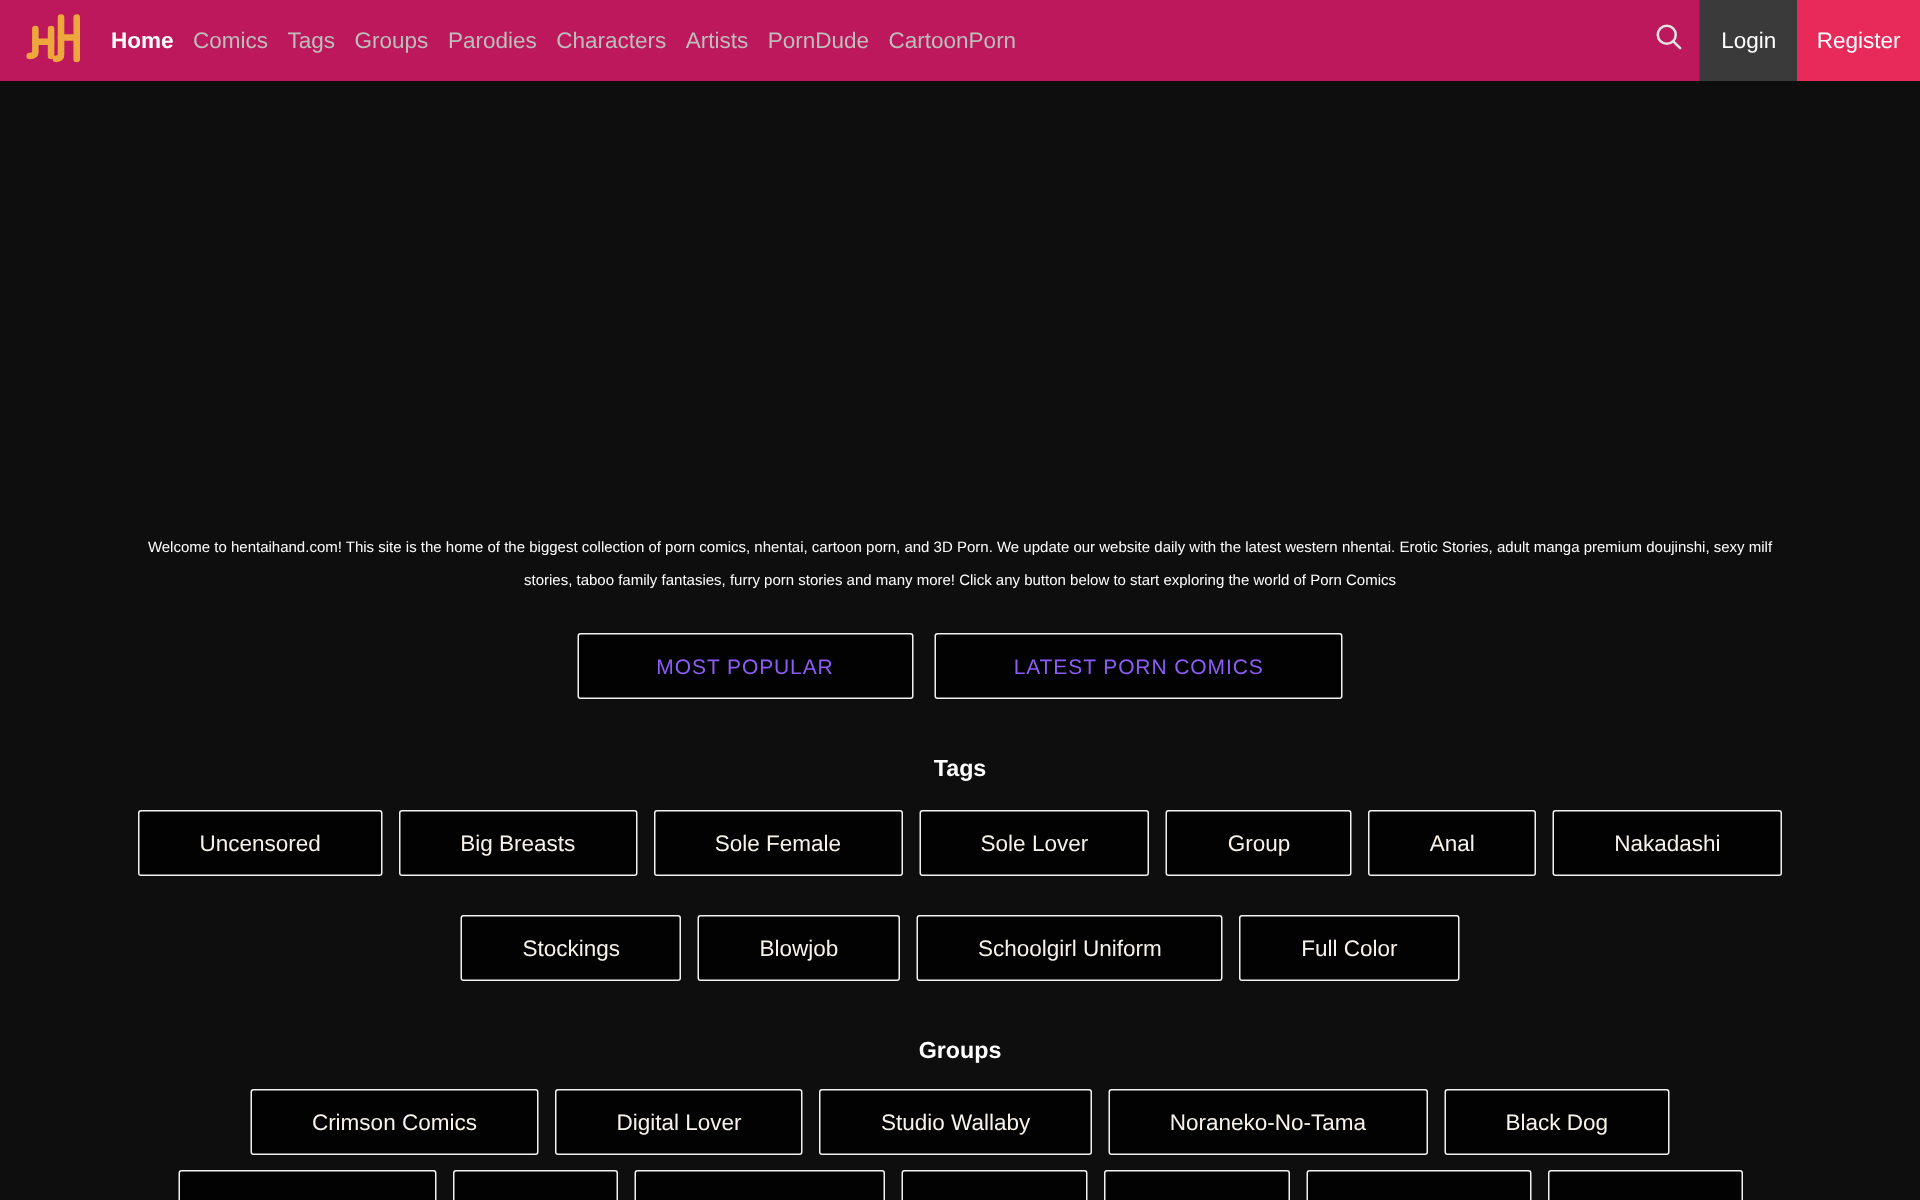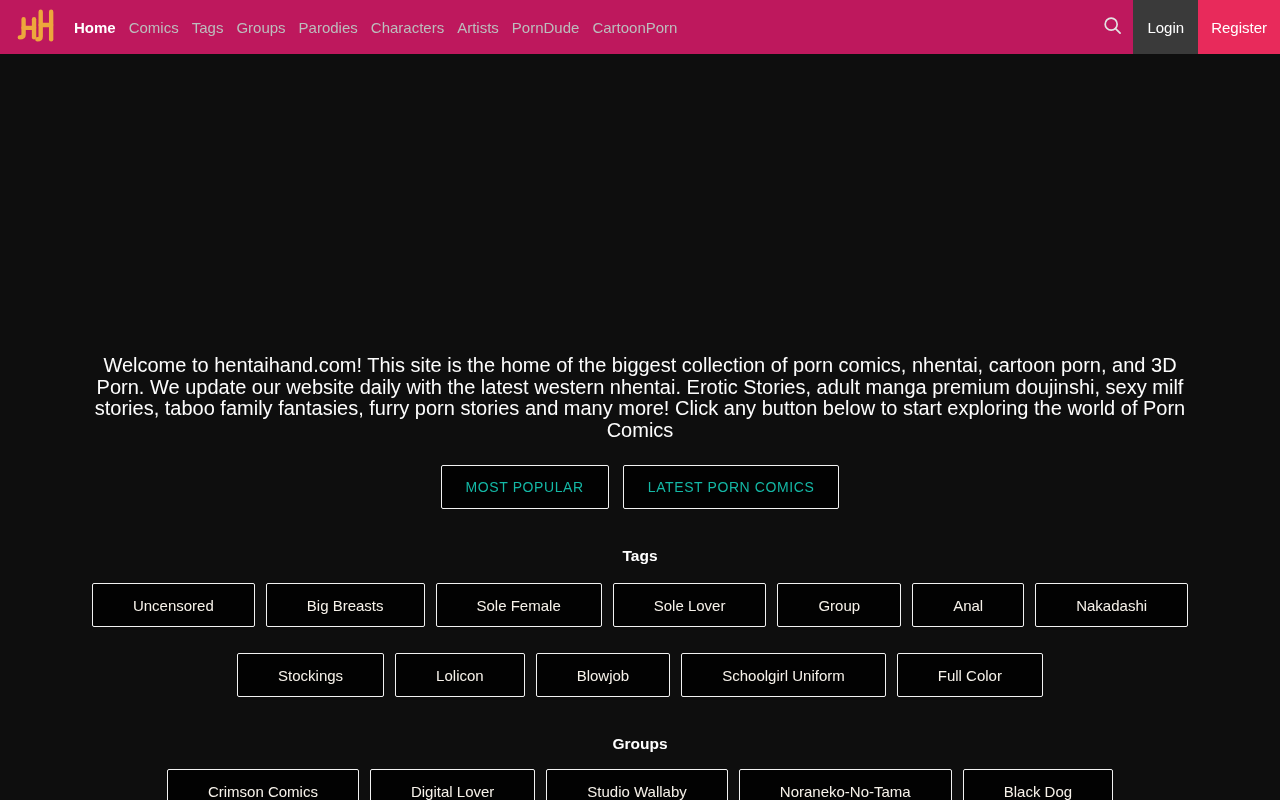--- a/index.html
+++ b/index.html
@@ -31,38 +31,38 @@
   .register-btn {
     height:54px; background:#e82a5b; color:#fff; font-size:15px;
     display:flex; align-items:center; padding:0 13px; cursor:pointer; border:none;
   }
 
   
   .intro {
     margin:301px auto 0 auto;
     max-width:1105px;
     text-align:center;
-    font-size:20px;
+    font-size:10px;
     line-height:21.5px;
     color:#fdfdfd;
   }
 
   
   .row { display:flex; justify-content:center; gap:11px; }
   .cta-row { margin-top:24px; gap:14px; }
   .btn {
     background:#020202;
     border:1.5px solid #f2f2f2;
     border-radius:2px;
     height:44px;
     display:flex; align-items:center; justify-content:center;
     color:#f7f2ea; font-size:15px;
     padding:0 40px; cursor:pointer; white-space:nowrap;
   }
-  .cta { font-size:14px; letter-spacing:.6px; padding:0 24px; color:#14b8a6; }
+  .cta { font-size:14px; letter-spacing:.6px; padding:0 52px; color:#8b5cf6; }
 
   .section-heading {
     text-align:center; color:#ffffff; font-size:15.5px; margin-top:38px;
   }
   .tags-row1 { margin-top:18px; }
   .tags-row2 { margin-top:26px; }
   .groups-row1 { margin-top:16px; }
   .groups-row2 { margin-top:10px; }
 
   
@@ -129,21 +129,20 @@
   <button class="btn">Big Breasts</button>
   <button class="btn">Sole Female</button>
   <button class="btn">Sole Lover</button>
   <button class="btn">Group</button>
   <button class="btn">Anal</button>
   <button class="btn">Nakadashi</button>
 </div>
 
 <div class="row tags-row2">
   <button class="btn">Stockings</button>
-  <button class="btn">Lolicon</button>
   <button class="btn">Blowjob</button>
   <button class="btn">Schoolgirl Uniform</button>
   <button class="btn">Full Color</button>
 </div>
 
 <h2 class="section-heading">Groups</h2>
 
 <div class="row groups-row1">
   <button class="btn">Crimson Comics</button>
   <button class="btn">Digital Lover</button>

